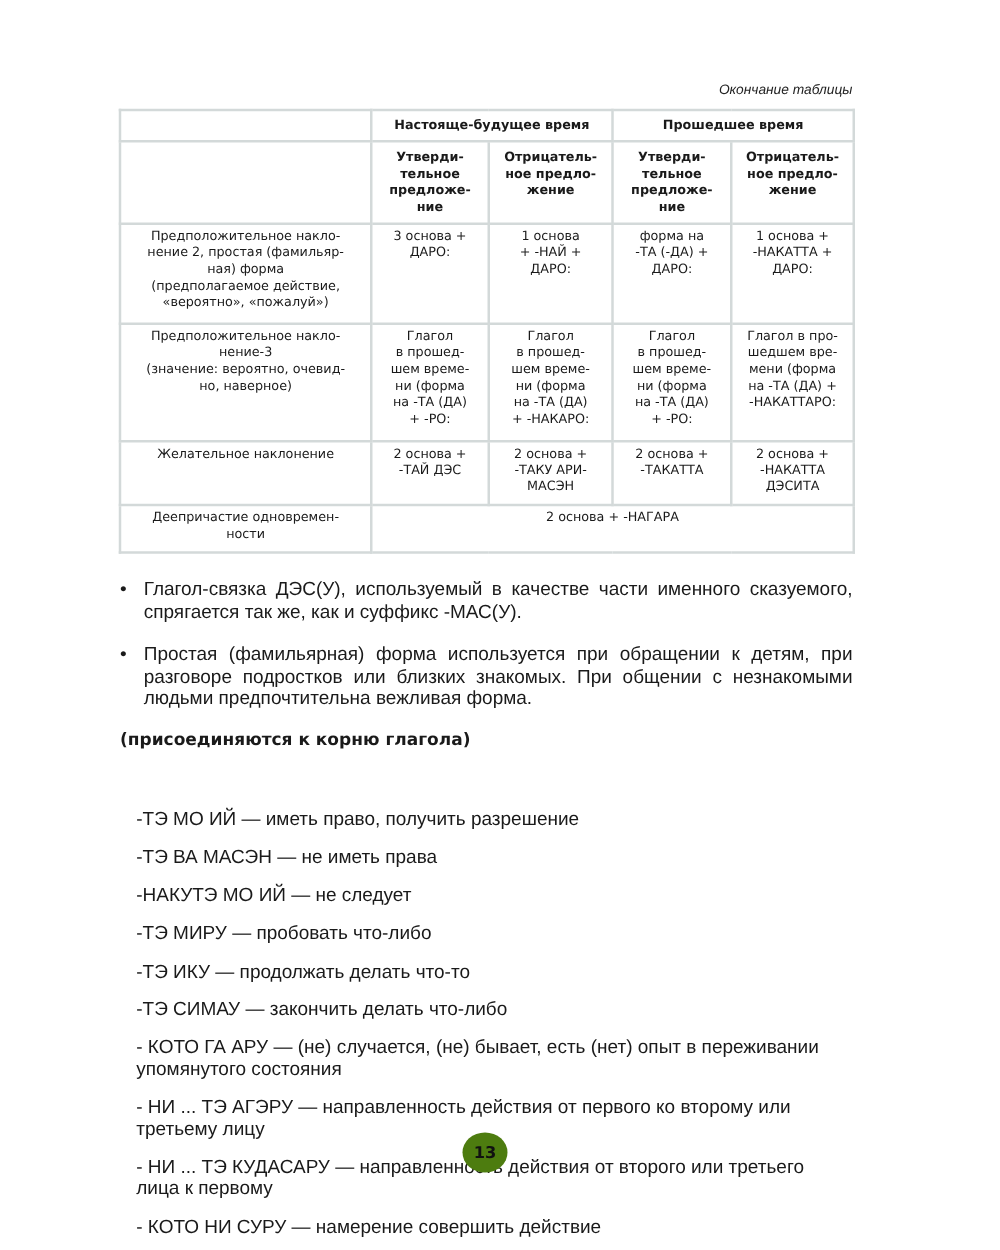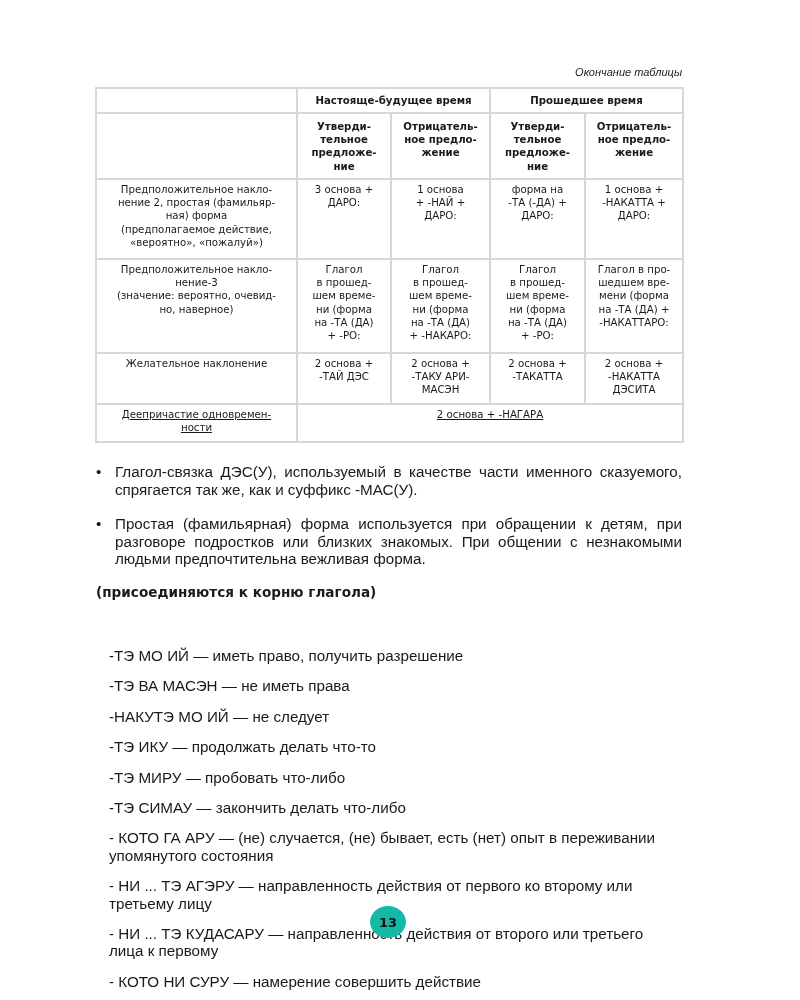--- a/index.html
+++ b/index.html
@@ -13,34 +13,34 @@
   table.grid td, table.grid th { border: 2px solid #d3d9d9; vertical-align: top;
                padding: 3px 6px 4px 6px; text-align: center; white-space: pre-line; }
   table.grid th { font-weight: bold; }
   col.c0 { width: 201px; } col.c1 { width: 94px; } col.c2 { width: 99px; }
   col.c3 { width: 95px; } col.c4 { width: 98px; }
   tr.r-head1 { height: 25px; }
   tr.r-head2 { height: 66px; }
   tr.r1 { height: 80px; }
   tr.r2 { height: 94px; }
   tr.r3 { height: 51px; }
-  tr.r4 { height: 38px; text-decoration: underline; }
+  tr.r4 { height: 38px; }
   tr.r-head1 th { padding-top: 5px; }
   tr.r-head2 th { padding-top: 6px; }
   .notes { position: absolute; left: 96px; top: 463px; width: 586px;
            font-family: "Liberation Sans", sans-serif; font-size: 15.2px; line-height: 17.5px; }
   .note { position: relative; padding-left: 19px; text-align: justify; margin-bottom: 17px; }
   .bullet { position: absolute; left: 0; top: 0; }
   .section-title { position: absolute; left: 96px; top: 584px; width: 586px;
            font-family: "DejaVu Sans", sans-serif; font-weight: bold; font-size: 13.6px; line-height: 17.5px; }
   .forms { position: absolute; left: 96px; top: 634px; width: 586px;
            font-family: "Liberation Sans", sans-serif; font-size: 15.2px; line-height: 17.4px; }
   .form-item { margin: 13px; }
   .page-num { position: absolute; left: 370px; top: 906px; width: 36px; height: 32px;
-              border-radius: 50%; background: #14b8a6; display: flex; align-items: center;
+              border-radius: 50%; background: #4d7c0f; display: flex; align-items: center;
               justify-content: center; font-family: "DejaVu Sans", sans-serif; font-weight: bold; font-size: 13px; color: #111; }
 </style>
 </head>
 <body>
 
 <div class="caption">Окончание таблицы</div>
 
 <table class="grid">
   <colgroup>
       <col class="c0">
@@ -152,22 +152,22 @@
 </div>
 
 <div class="section-title">
   <div>(присоединяются к корню глагола)</div>
 </div>
 
 <div class="forms">
   <p class="form-item">-ТЭ МО ИЙ — иметь право, получить разрешение</p>
   <p class="form-item">-ТЭ ВА МАСЭН — не иметь права</p>
   <p class="form-item">-НАКУТЭ МО ИЙ — не следует</p>
+  <p class="form-item">-ТЭ МИРУ — пробовать что-либо</p>
   <p class="form-item">-ТЭ ИКУ — продолжать делать что-то</p>
-  <p class="form-item">-ТЭ МИРУ — пробовать что-либо</p>
   <p class="form-item">-ТЭ СИМАУ — закончить делать что-либо</p>
   <p class="form-item">- КОТО ГА АРУ — (не) случается, (не) бывает, есть (нет) опыт в переживании упомянутого состояния</p>
   <p class="form-item">- НИ ... ТЭ АГЭРУ — направленность действия от первого ко второму или третьему лицу</p>
   <p class="form-item">- НИ ... ТЭ КУДАСАРУ — направленность действия от второго или третьего лица к первому</p>
   <p class="form-item">- КОТО НИ СУРУ — намерение совершить действие</p>
 </div>
 
 <div class="page-num">
   <span>13</span>
 </div>

